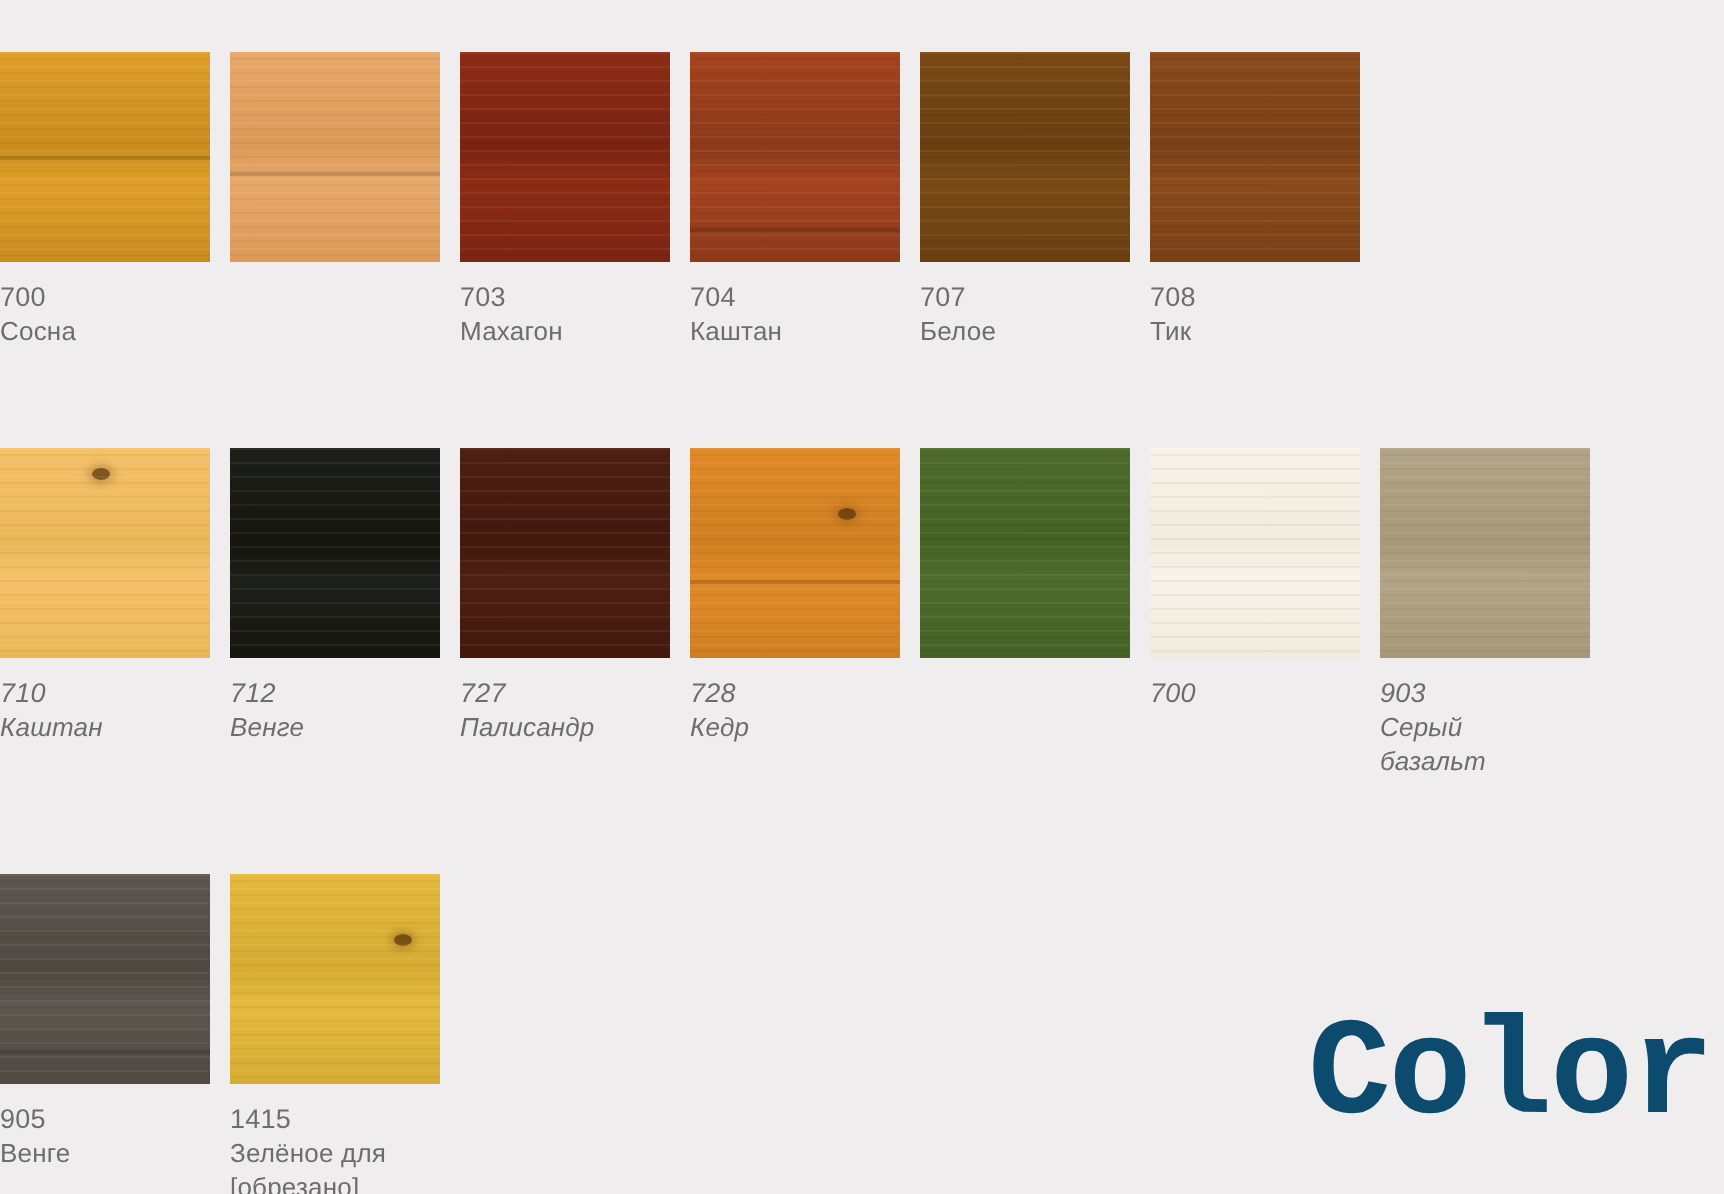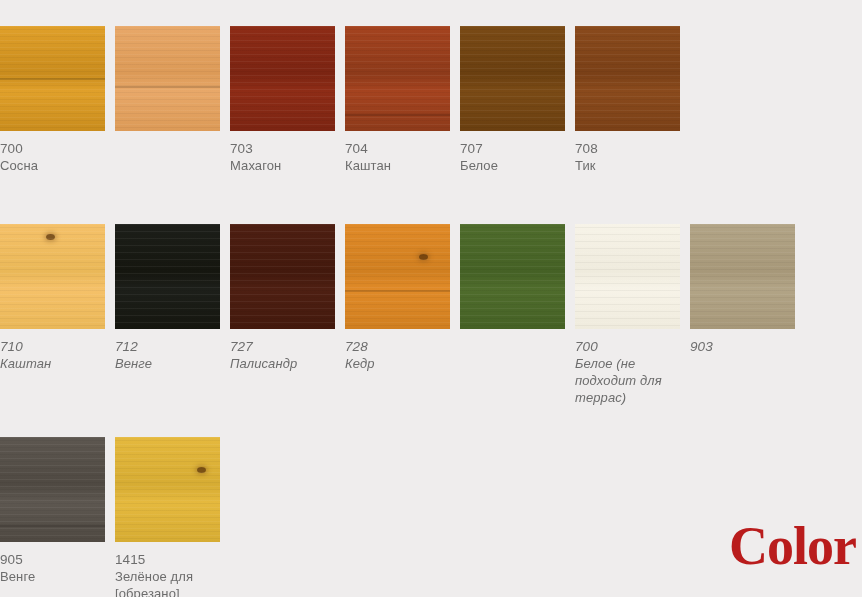--- a/index.html
+++ b/index.html
@@ -102,26 +102,26 @@
   }
 
   #row-1 { top: 26px; }
   #row-2 { top: 224px; font-style: italic; }
   #row-3 { top: 437px; }
 
   #brand-wordmark {
     position: absolute;
     right: 6px;
     bottom: 24px;
-    font-size: 54px;
+    font-size: 69px;
     font-weight: bold;
-    color: #b91c1c;
+    color: #0c4a6e;
     letter-spacing: -1px;
     line-height: 1;
-    font-family: Liberation Serif, serif;
+    font-family: Liberation Mono, monospace;
   }
 </style>
 </head>
 <body>
 
 <div id="chart">
 
   <div class="swatch-row" id="row-1">
       <div class="swatch-cell">
         <div class="swatch-chip" style="background: linear-gradient(rgb(224, 160, 42) 0%, rgb(201, 140, 29) 45%, rgb(224, 160, 42) 62%, rgb(201, 140, 29) 100%);">
@@ -202,29 +202,28 @@
           <div class="swatch-name">Кедр</div>
         </div>
       </div>
       <div class="swatch-cell">
         <div class="swatch-chip" style="background: linear-gradient(rgb(79, 108, 44) 0%, rgb(69, 97, 37) 45%, rgb(79, 108, 44) 62%, rgb(69, 97, 37) 100%);"></div>
       </div>
       <div class="swatch-cell">
         <div class="swatch-chip" style="background: linear-gradient(rgb(247, 243, 232) 0%, rgb(239, 235, 221) 45%, rgb(247, 243, 232) 62%, rgb(239, 235, 221) 100%);"></div>
         <div class="swatch-label">
           <div class="swatch-code">700</div>
-          <div class="swatch-name">Белое (не
-подходит для
-террас)</div>
         </div>
       </div>
       <div class="swatch-cell">
         <div class="swatch-chip" style="background: linear-gradient(rgb(178, 164, 134) 0%, rgb(167, 152, 121) 45%, rgb(178, 164, 134) 62%, rgb(167, 152, 121) 100%);"></div>
         <div class="swatch-label">
           <div class="swatch-code">903</div>
+          <div class="swatch-name">Серый
+базальт</div>
         </div>
       </div>
     </div>
   <div class="swatch-row" id="row-3">
       <div class="swatch-cell">
         <div class="swatch-chip" style="background: linear-gradient(rgb(93, 87, 80) 0%, rgb(79, 73, 66) 45%, rgb(93, 87, 80) 62%, rgb(79, 73, 66) 100%);">
           <div class="plank-line" style="top: 88px;"></div>
         </div>
         <div class="swatch-label">
           <div class="swatch-code">905</div>

